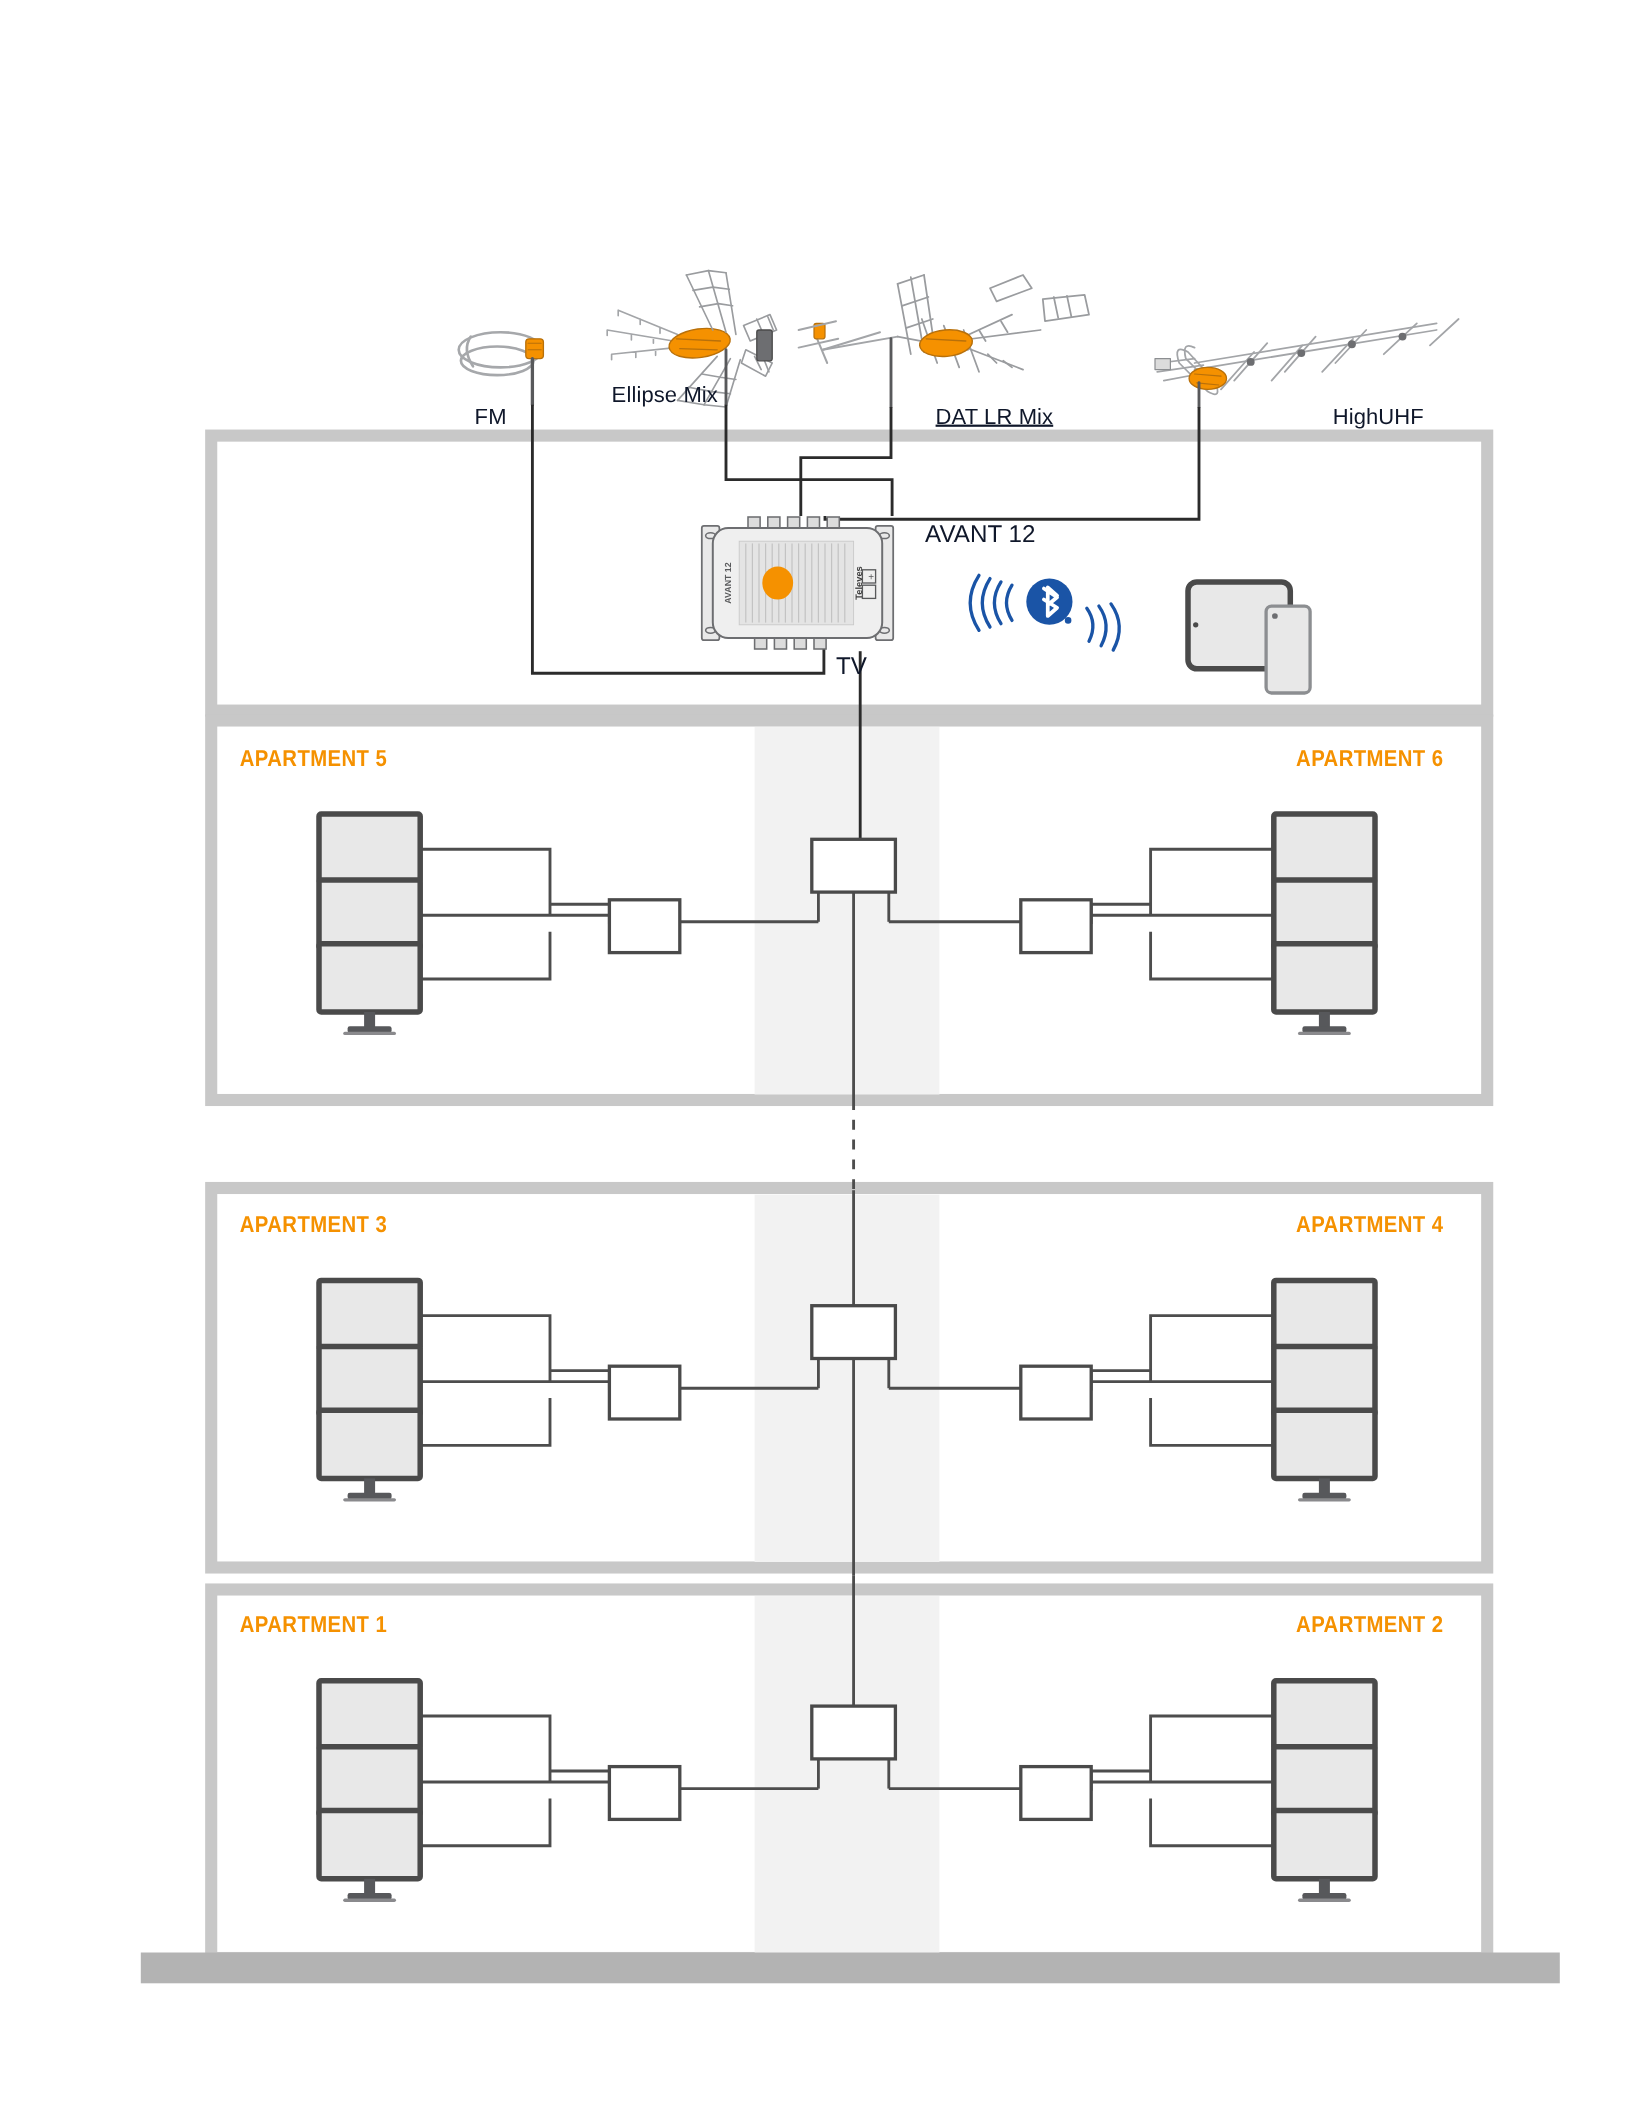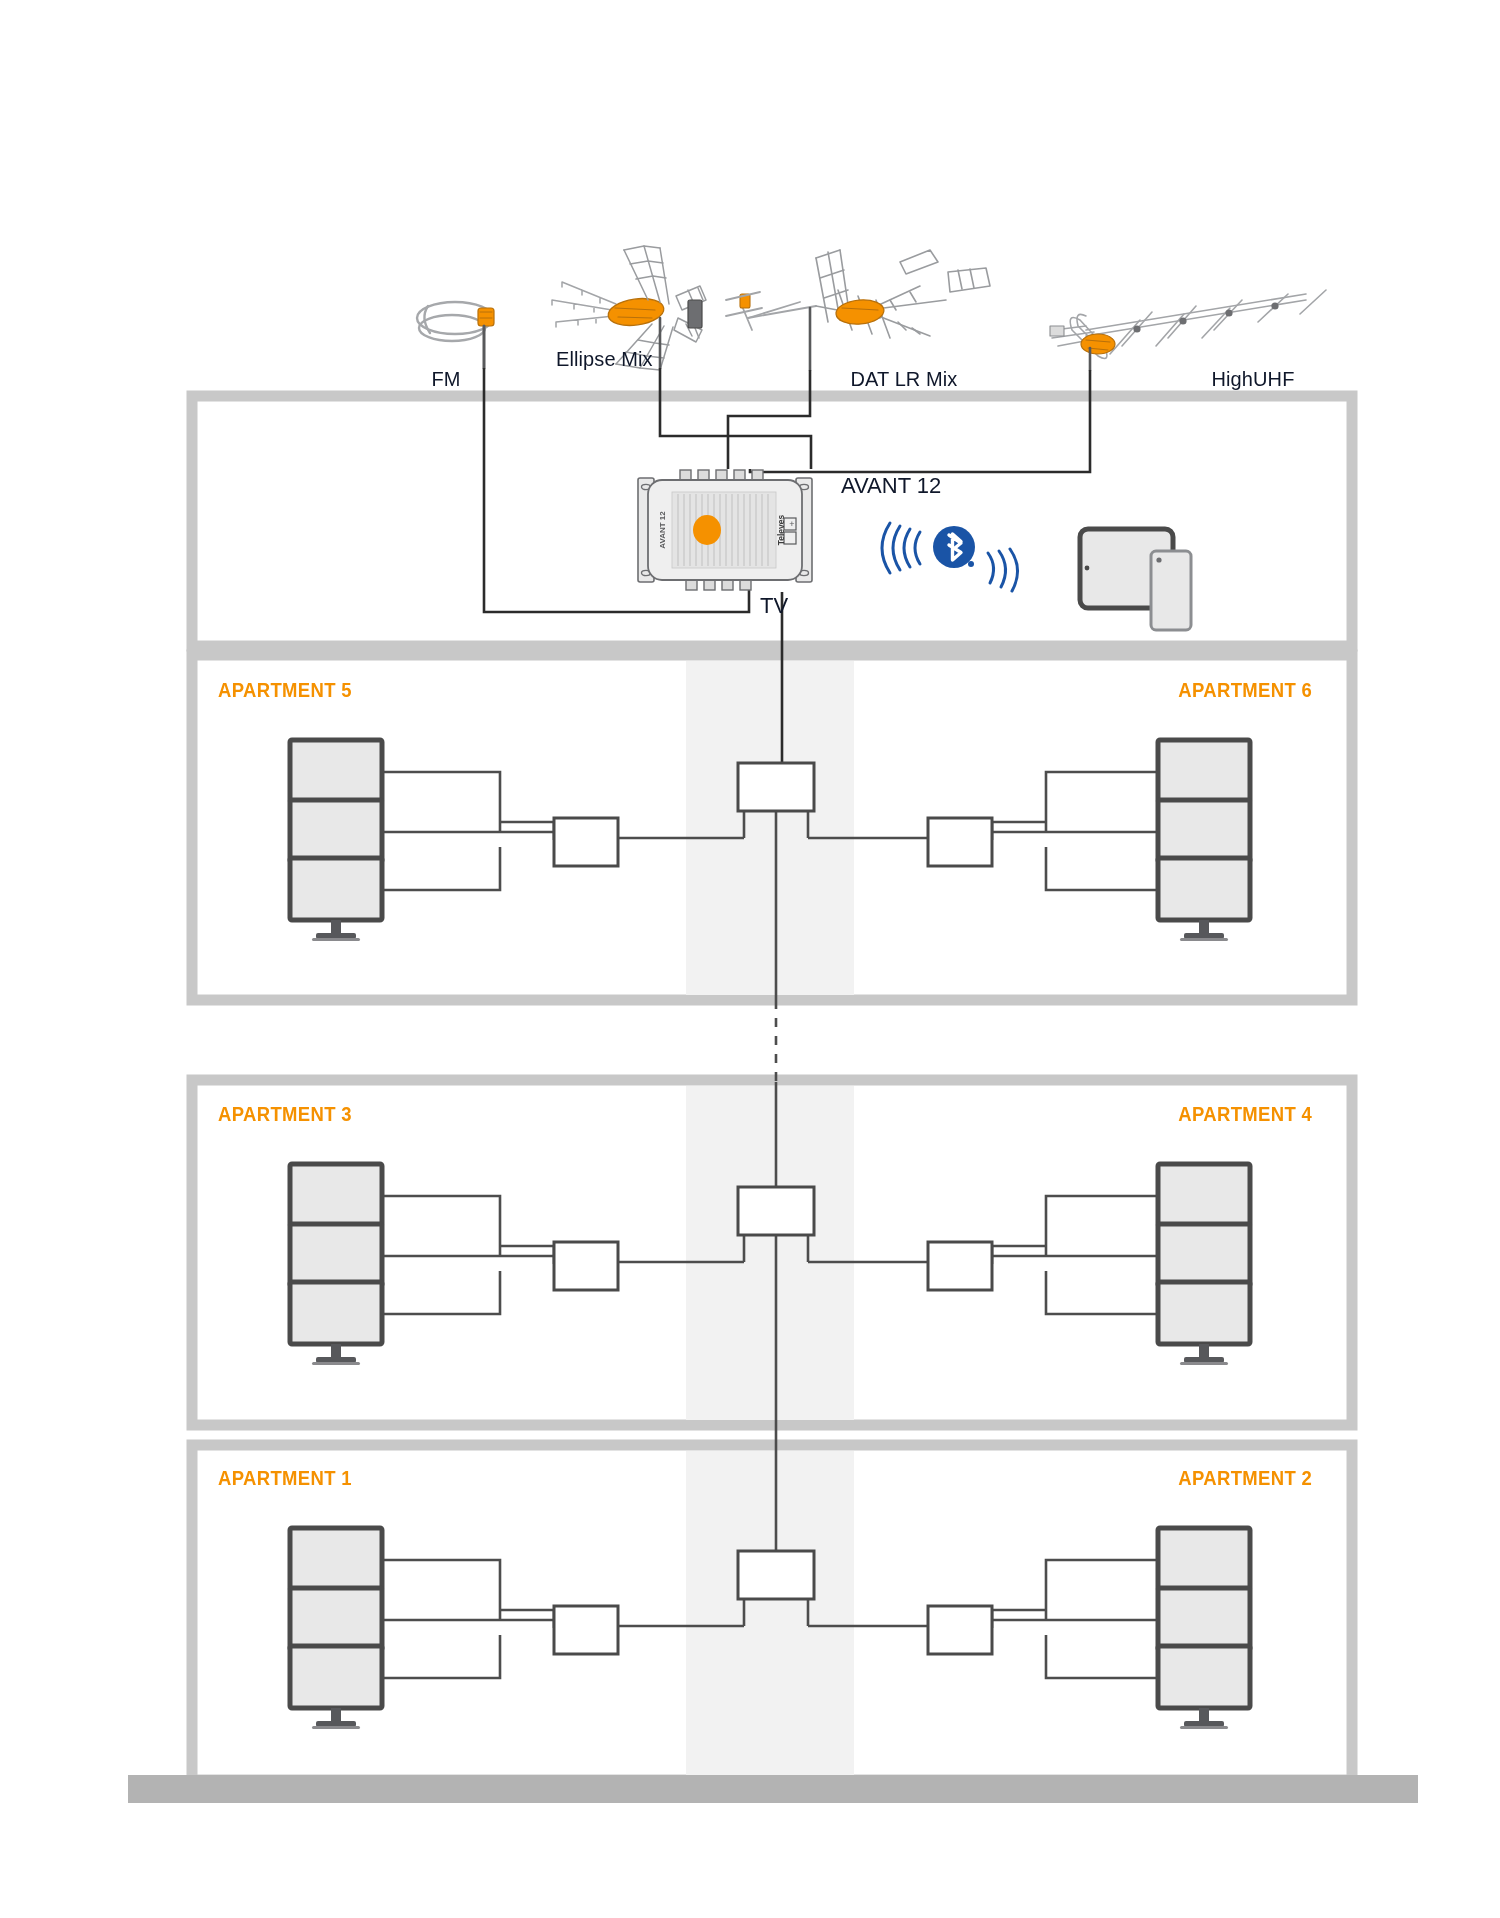--- a/index.html
+++ b/index.html
@@ -360,21 +360,21 @@
           <use href="#tv-glyph"></use>
         </g>
     <g transform="translate(1158,1646)">
           <use href="#tv-glyph"></use>
         </g>
   </g>
 </svg>
 
 <div class="lbl ant-label" style="left:446px;top:368px;transform:translateX(-50%);">FM</div>
 <div class="lbl ant-label" style="left:556px;top:348px;">Ellipse Mix</div>
-<div class="lbl ant-label" style="left:904px;top:368px;transform:translateX(-50%);">DAT LR Mix</div>
+<div class="lbl ant-label" style="left:904px;top:368px;transform:translateX(-50%);text-decoration:underline;">DAT LR Mix</div>
 <div class="lbl ant-label" style="left:1253px;top:368px;transform:translateX(-50%);text-align:right;">HighUHF</div>
 
 <div class="lbl dev-label" style="left:841px;top:473px;">AVANT 12</div>
 <div class="lbl dev-label" style="left:760px;top:593px;">TV</div>
 
 <div class="lbl apt-label" style="left:218px;top:678px;">APARTMENT 5</div>
 <div class="lbl apt-label right" style="right:188px;top:678px;">APARTMENT 6</div>
 
 <div class="lbl apt-label" style="left:218px;top:1102px;">APARTMENT 3</div>
 <div class="lbl apt-label right" style="right:188px;top:1102px;">APARTMENT 4</div>

